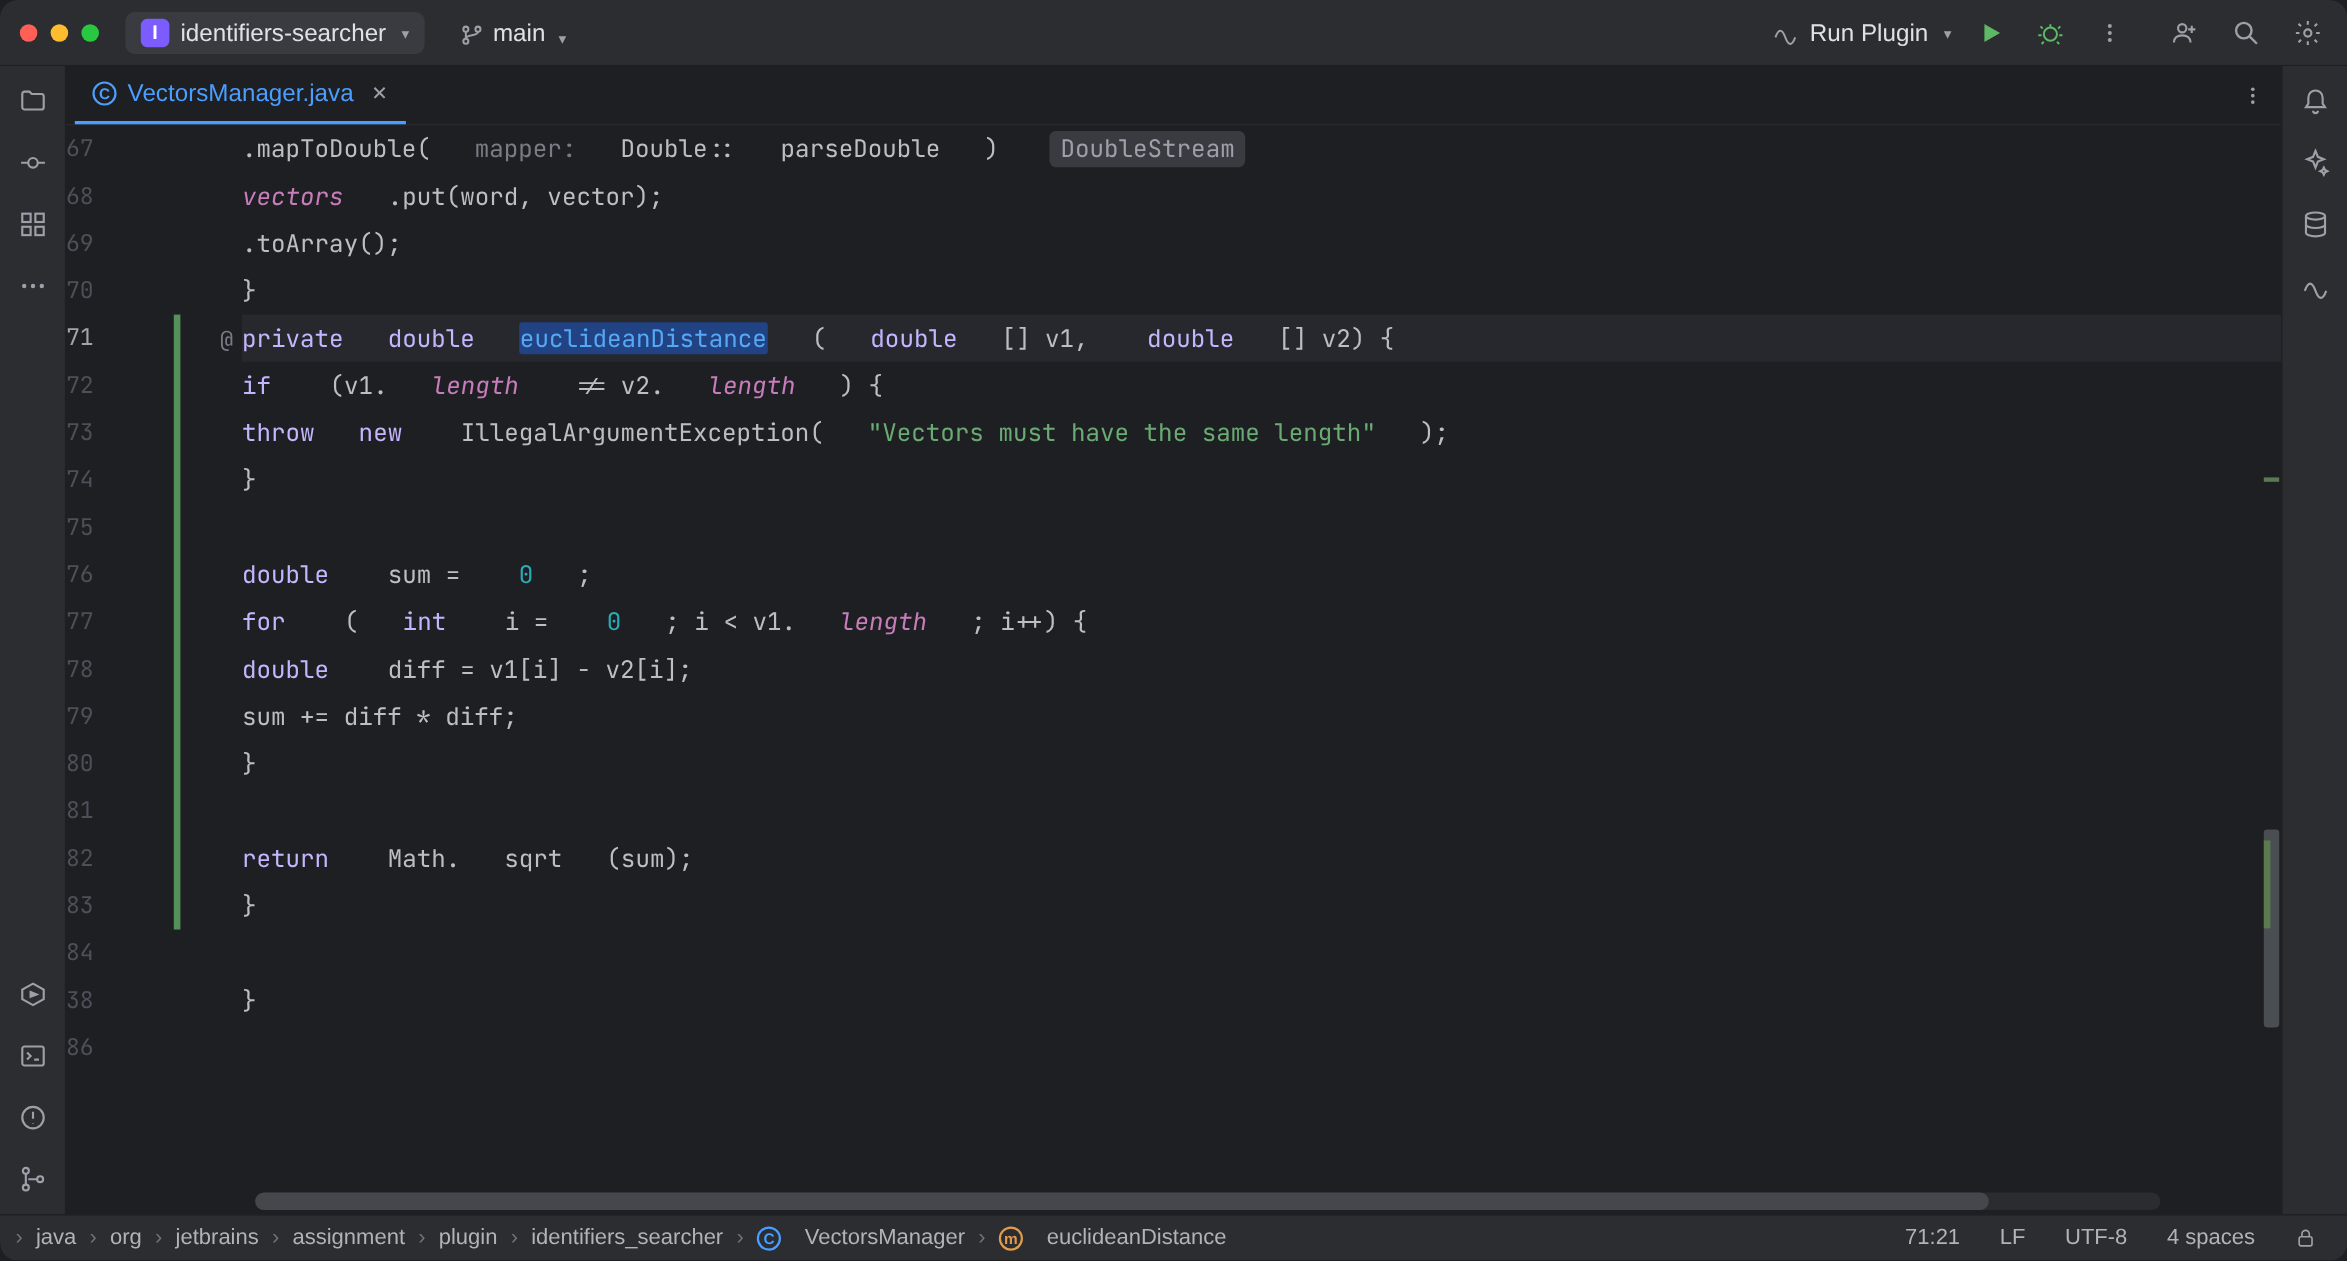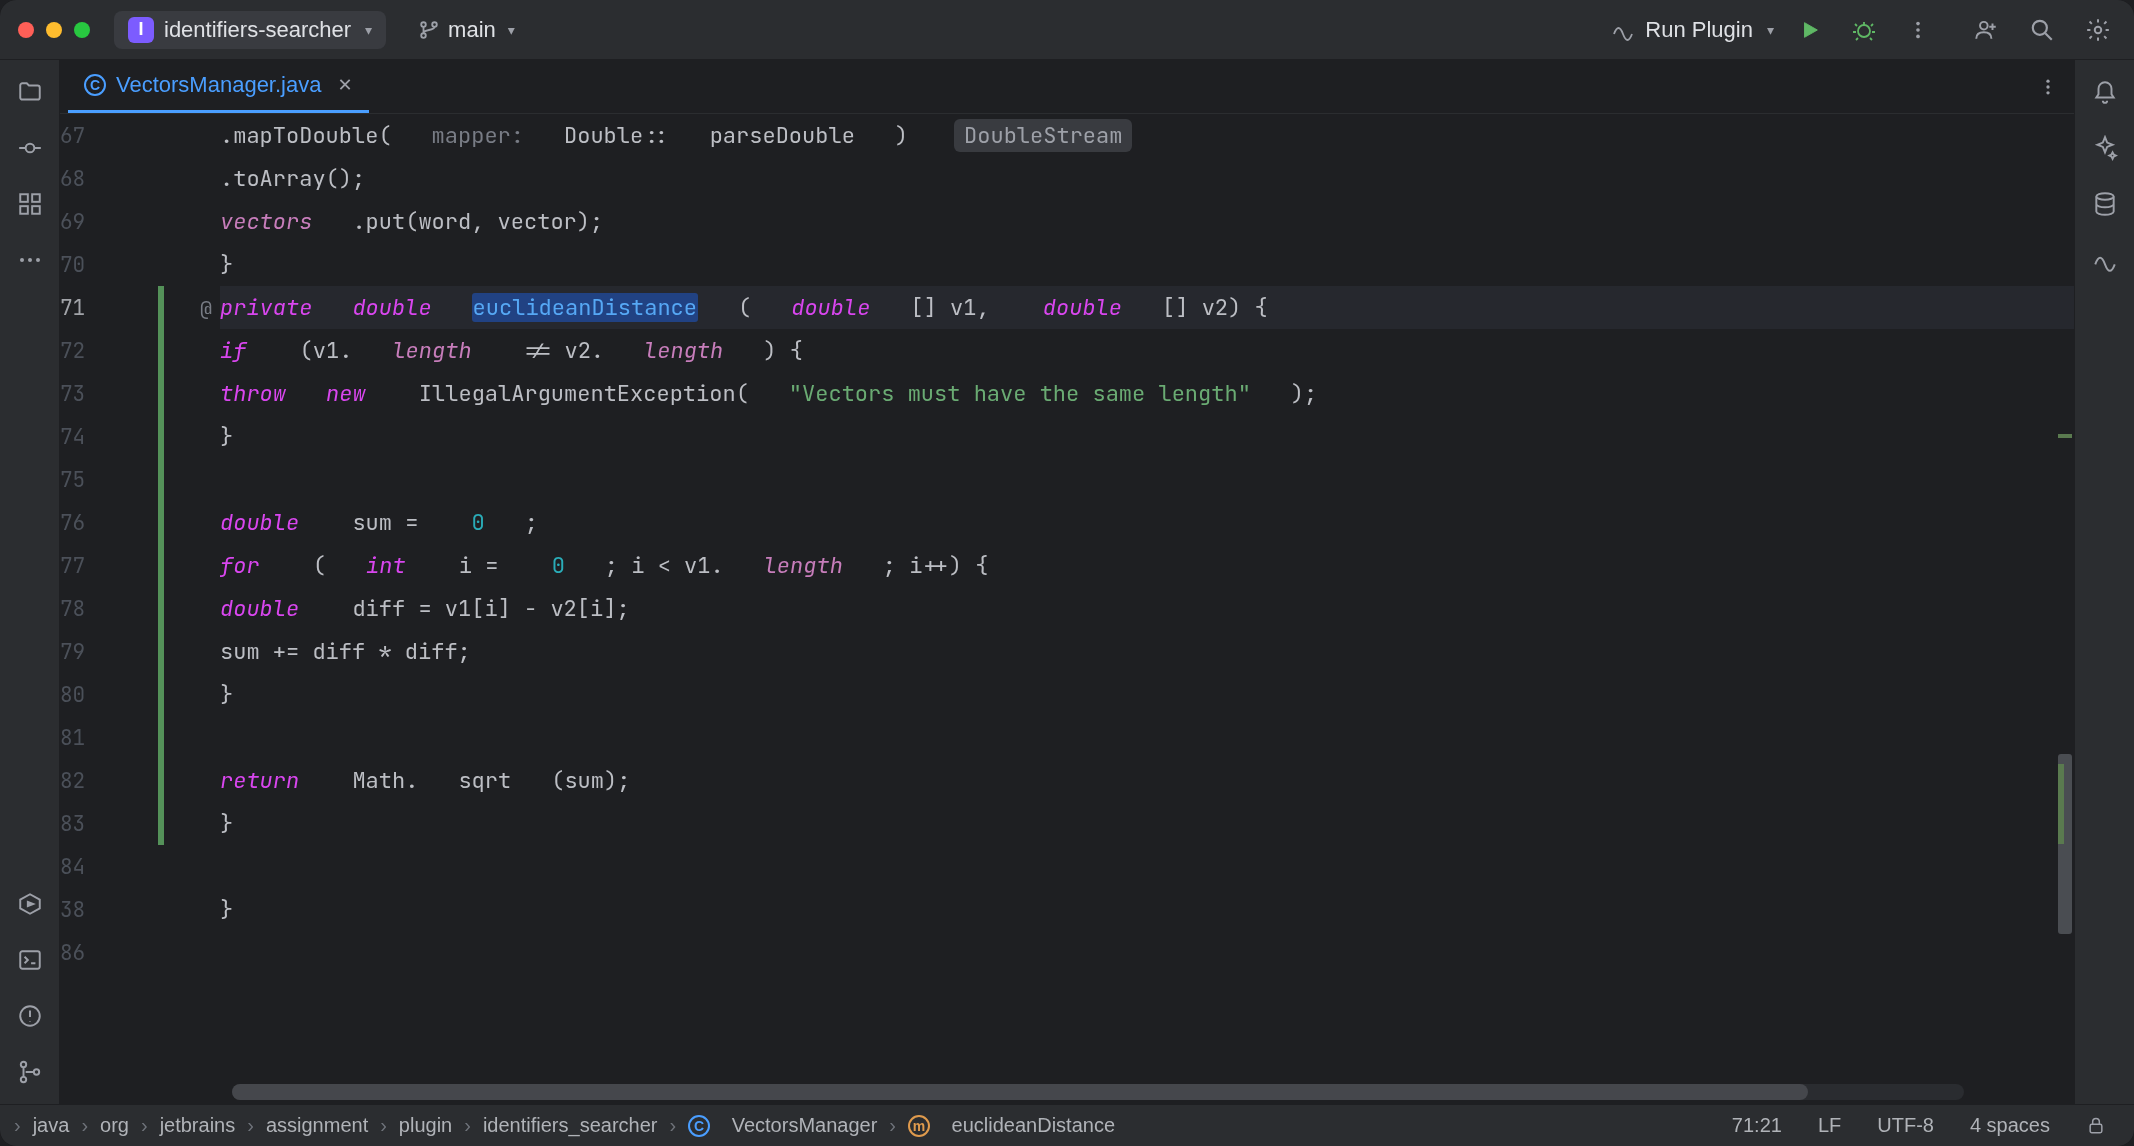--- a/index.html
+++ b/index.html
@@ -38,21 +38,21 @@
   background: #393b40; padding: 6px 14px; border-radius: 8px;
   font-size: 22px; color: #dfe1e5; cursor: pointer;
 }
 .proj-icon {
   width: 26px; height: 26px; border-radius: 6px;
   background: #7c5cff; color: #fff; display: flex;
   align-items: center; justify-content: center; font-weight: bold; font-size: 18px;
 }
 .chev { color: #9da0a8; font-size: 14px; margin-left: 4px; }
 .branch-chip {
-  display: flex; align-items: center; gap: 8px; margin-left: 32px;
+  display: flex; align-items: flex-end; gap: 8px; margin-left: 32px;
   font-size: 22px; color: #dfe1e5; cursor: pointer;
 }
 .spacer { flex: 1; }
 .run-area { display: flex; gap: 18px; }
 .run-chip { display: flex; align-items: center; gap: 10px; font-size: 22px; color: #dfe1e5; cursor: pointer; }
 .icon-btn { width: 36px; height: 36px; display: flex; align-items: center; justify-content: center; cursor: pointer; color: #9da0a8; }
 .icon-btn.green svg { stroke: #5fb865; fill: #5fb865; }
 .icon-btn.bug svg { stroke: #5fb865; }
 .titlebar-right { display: flex; align-items: center; gap: 20px; margin-left: 32px; }
 
@@ -90,21 +90,21 @@
 }
 .code-area { flex: 1; background: #1e1f22; position: relative; overflow: hidden; }
 .line-row { height: 43px; display: flex; align-items: center; }
 .gutter .line-row { justify-content: flex-start; padding-right: 40px; position: relative;}
 .ln { color: #4b5059; font-size: 21px; }
 .ln.active { color: #a1a3a8; }
 .vcs-bar { position: absolute; left: 98px; top: 0; width: 6px; background: #549159; }
 .inline-icon { position: absolute; right: 8px; color: #787c85; font-size: 20px;}
 .code-area .line-row { white-space: pre; padding-left: 0; gap: 40px; }
 .hl-line { background: #26282e; }
-.kw { color: #d946ef; font-style: italic; }
+.kw { color: #c4b5fd; }
 .fn { color: #56a8f5; }
 .str { color: #6aab73; }
 .num { color: #2aacb8; }
 .field { color: #c77dbb; font-style: italic; }
 .hint { color: #787c85; }
 .inlay { background: #393b40; color: #9da0a8; padding: 2px 10px; border-radius: 6px; margin-left: 6px; }
 .sel { background: #214283; border-radius: 3px; padding: 0 1px; }
 .italic { }
 
 .check-icon { position: absolute; top: 10px; right: 24px; color: #5fb865; }
@@ -345,22 +345,22 @@
           <div class="line-row">
               <span class="ln">38</span>
             </div>
           <div class="line-row">
               <span class="ln">86</span>
             </div>
         </div>
 
         <div class="code-area">
           <div class="line-row">                <span>.mapToDouble(</span> <span class="hint">mapper:</span> <span>Double::</span><span class="italic">parseDouble</span><span>)</span><span class="inlay">DoubleStream</span></div>
+          <div class="line-row">        <span class="field">vectors</span><span>.put(word, vector);</span></div>
           <div class="line-row">                <span>.toArray();</span></div>
-          <div class="line-row">        <span class="field">vectors</span><span>.put(word, vector);</span></div>
           <div class="line-row">    <span>}</span></div>
           <div class="line-row hl-line">    <span class="kw">private</span> <span class="kw">double</span> <span class="fn sel">euclideanDistance</span><span>(</span><span class="kw">double</span><span>[] v1, </span><span class="kw">double</span><span>[] v2) {</span></div>
           <div class="line-row">        <span class="kw">if</span><span> (v1.</span><span class="field">length</span><span> != v2.</span><span class="field">length</span><span>) {</span></div>
           <div class="line-row">            <span class="kw">throw</span> <span class="kw">new</span><span> IllegalArgumentException(</span><span class="str">"Vectors must have the same length"</span><span>);</span></div>
           <div class="line-row">        <span>}</span></div>
           <div class="line-row"></div>
           <div class="line-row">        <span class="kw">double</span><span> sum = </span><span class="num">0</span><span>;</span></div>
           <div class="line-row">        <span class="kw">for</span><span> (</span><span class="kw">int</span><span> i = </span><span class="num">0</span><span>; i &lt; v1.</span><span class="field">length</span><span>; i++) {</span></div>
           <div class="line-row">            <span class="kw">double</span><span> diff = v1[i] - v2[i];</span></div>
           <div class="line-row">            <span>sum += diff * diff;</span></div>

